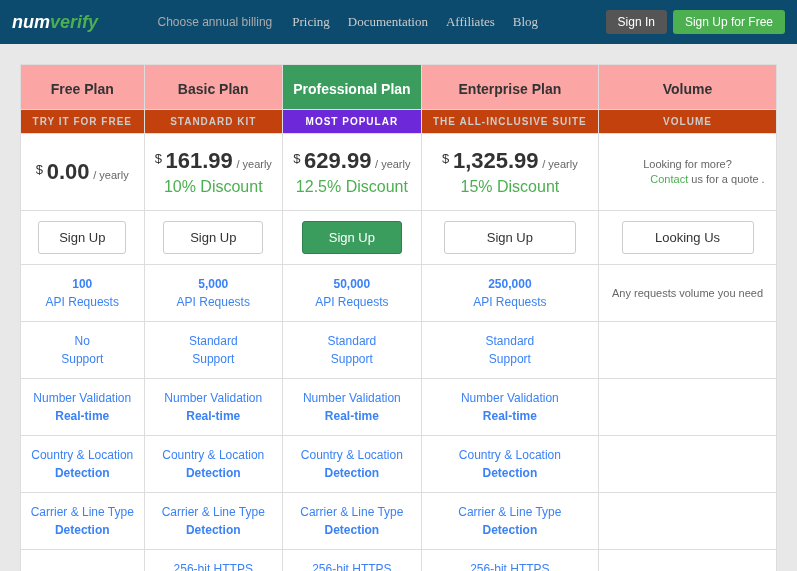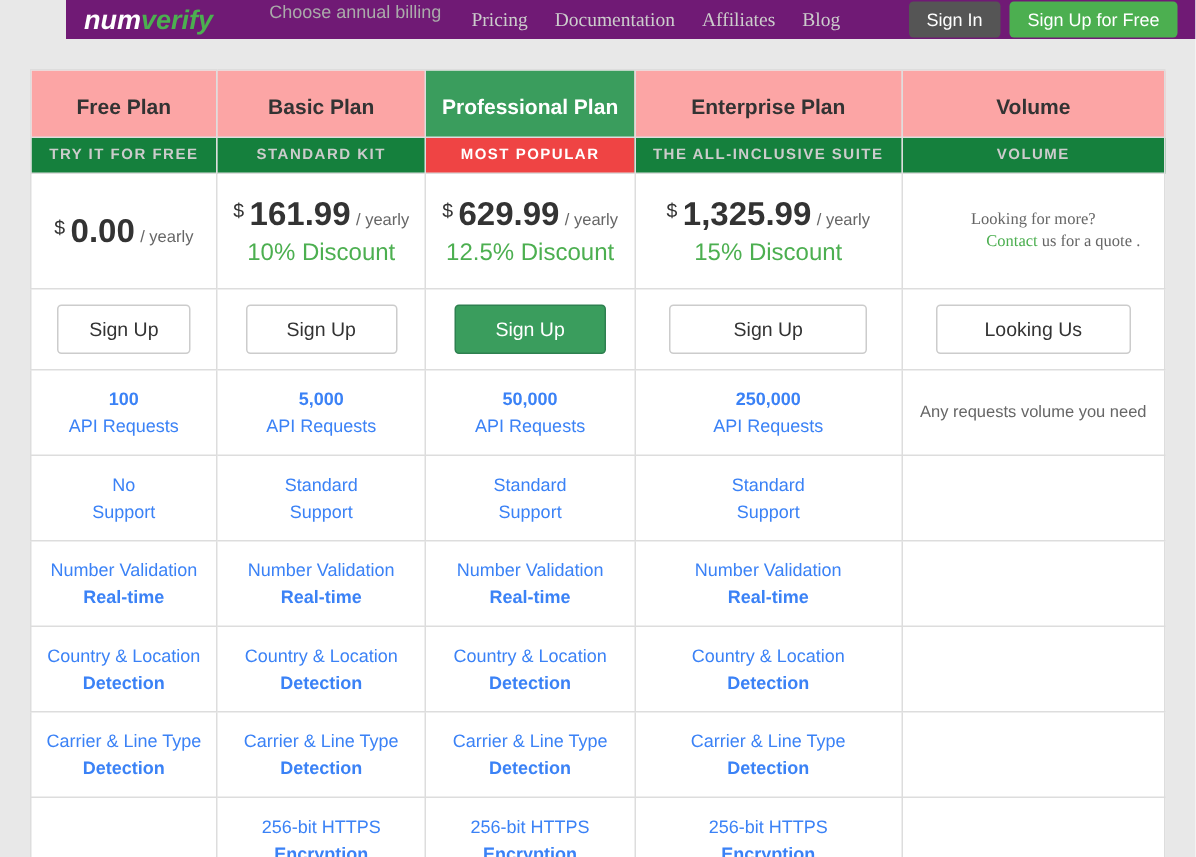--- a/index.html
+++ b/index.html
@@ -1,36 +1,36 @@
 <!DOCTYPE html>
 <html><head>
   <meta charset="utf-8">
   <style>
     * { box-sizing: border-box; margin: 0; padding: 0; }
     body { font-family: Arial, sans-serif; font-size: 13px; background: #e8e8e8; }
 
     
     .header {
-      background: #701a75;
-      height: 26px;
+      background: #0c4a6e;
+      height: 44px;
       display: flex;
       align-items: center;
       padding: 0 12px;
       justify-content: space-between;
-      margin-left: 44px;
     }
     .logo {
       color: white;
       font-size: 18px;
       font-weight: bold;
       font-style: italic;
     }
     .logo span { color: #4caf50; }
     .nav-area {
       display: flex;
+      align-items: center;
       gap: 2px;
       flex: 1;
       justify-content: center;
     }
     .nav-billing-text {
       color: #aaa;
       font-size: 12px;
       margin-right: 10px;
     }
     .nav-link {
@@ -95,30 +95,30 @@
       background: #fca5a5;
       padding: 16px 6px 12px;
     }
     .plan-header-row th.highlighted {
       background: #3a9d5d;
       color: white;
     }
 
     
     .badge-row td {
-      background: #15803d;
+      background: #c2410c;
       color: #ccc;
       font-size: 10px;
       font-weight: bold;
       letter-spacing: 1px;
       text-transform: uppercase;
       padding: 6px;
     }
     .badge-row td.highlighted {
-      background: #ef4444;
+      background: #6d28d9;
       color: white;
     }
 
     
     .price-row td {
       padding: 14px 6px;
       font-size: 13px;
       color: #333;
     }
     .price-main {
@@ -135,21 +135,20 @@
     }
     .discount-text {
       font-size: 16px;
       color: #4caf50;
       margin-top: 4px;
     }
     .volume-text {
       font-size: 11px;
       color: #666;
       line-height: 1.4;
-      font-family: Liberation Serif, serif;
     }
     .volume-text a {
       color: #4caf50;
       text-decoration: none;
     }
 
     
     .cta-row td {
       padding: 10px 6px;
     }

